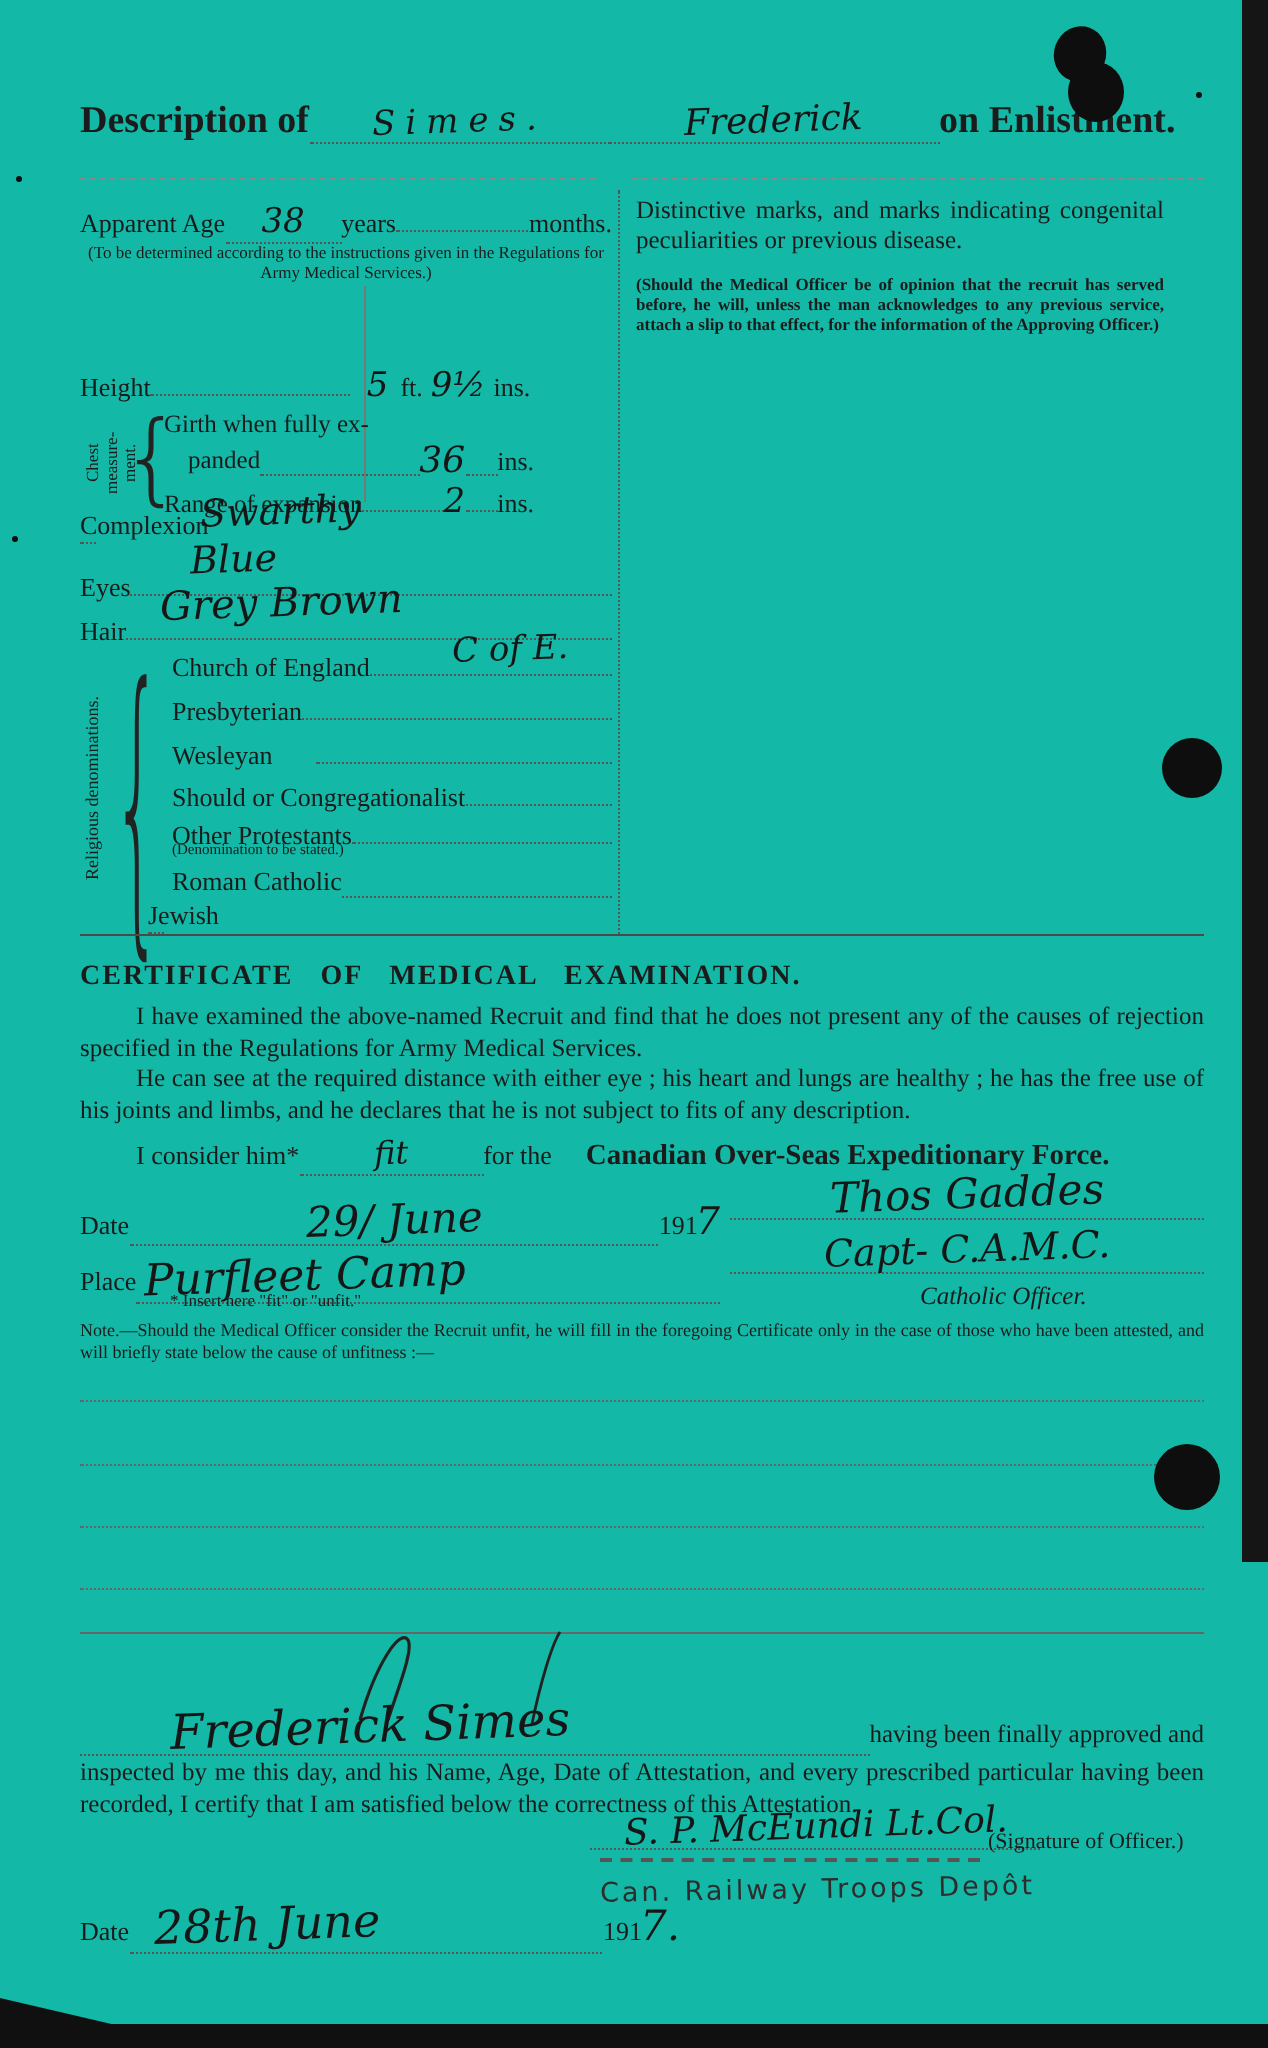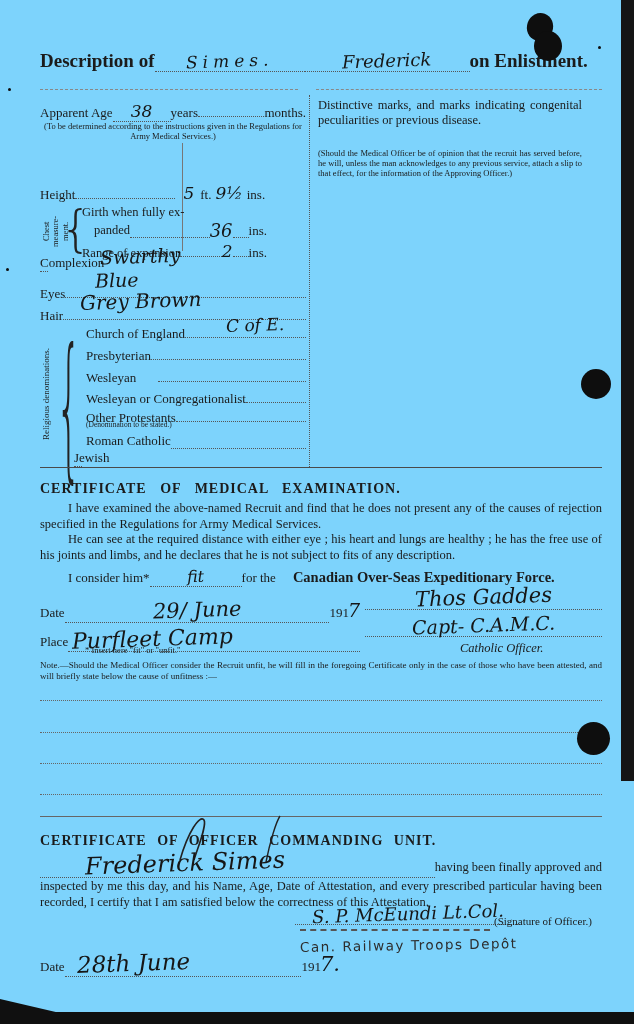--- a/index.html
+++ b/index.html
@@ -1,16 +1,16 @@
 <!DOCTYPE html>
 <html><head>
 <meta charset="utf-8">
 <style>
   html,body{margin:0;padding:0;}
-  .page{position:relative;width:634px;height:1024px;background:#7dd3fc;overflow:hidden;
+  .page{position:relative;width:634px;height:1024px;background:#14b8a6;overflow:hidden;
         font-family:"Liberation Serif",serif;color:#1b1b1b;}
   .abs{position:absolute;}
   .row{display:flex;align-items:baseline;}
   .lbl{font-size:13px;white-space:nowrap;}
   .sm{font-size:8.5px;line-height:1.2;}
   .fill{flex:1;border-bottom:1px dotted #555;height:0.85em;min-width:8px;}
   .slot{border-bottom:1px dotted #555;}
   .hw{font-family:"DejaVu Serif",serif;font-style:italic;color:#161616;display:inline-block;}
   .hw.tilt{transform:rotate(-2deg);}
   .vlabel{writing-mode:vertical-rl;transform:rotate(180deg);font-size:8.5px;text-align:center;line-height:1.1;}
@@ -105,21 +105,21 @@
       </div>
       <div class="abs row" style="left:46px;top:24px;width:220px;">
         <span class="lbl">Presbyterian</span>
         <span class="fill"></span>
       </div>
       <div class="abs row" style="left:46px;top:46px;width:220px;gap:22px;">
         <span class="lbl">Wesleyan</span>
         <span class="fill"></span>
       </div>
       <div class="abs row" style="left:46px;top:67px;width:220px;">
-        <span class="lbl">Wesleyan or Congregationalist</span>
+        <span class="lbl">Should or Congregationalist</span>
         <span class="fill"></span>
       </div>
       <div class="abs row" style="left:46px;top:86px;width:220px;">
         <span class="lbl">Other Protestants</span>
         <span class="fill"></span>
       </div>
       <div class="abs sm" style="left:46px;top:99px;font-size:7.5px;">(Denomination to be stated.)</div>
       <div class="abs row" style="left:46px;top:112px;width:220px;align-items:flex-end;">
         <span class="lbl">Roman Catholic</span>
         <span class="fill"></span>
@@ -128,21 +128,21 @@
         <span class="lbl">Jewish</span>
         <span class="fill"></span>
       </div>
     </div>
   </div>
 
   <div class="abs" style="left:40px;top:467px;width:562px;border-top:1.5px solid #4a4a4a;"></div>
 
   <div class="abs" style="left:318px;top:98px;width:264px;">
     <div style="font-size:12.5px;line-height:15px;text-align:justify;">Distinctive marks, and marks indicating congenital peculiarities or previous disease.</div>
-    <div class="sm" style="margin-top:20px;text-align:justify;">(Should the Medical Officer be of opinion that the recruit has served before, he will, unless the man acknowledges to any previous service, attach a slip to that effect, for the information of the Approving Officer.)</div>
+    <div class="sm" style="margin-top:9px;text-align:justify;font-weight:bold;">(Should the Medical Officer be of opinion that the recruit has served before, he will, unless the man acknowledges to any previous service, attach a slip to that effect, for the information of the Approving Officer.)</div>
   </div>
 
   <div class="abs title" style="left:40px;top:481px;width:562px;">CERTIFICATE OF MEDICAL EXAMINATION.</div>
   <div class="abs para" style="left:40px;top:501px;width:562px;">I have examined the above-named Recruit and find that he does not present any of the causes of rejection specified in the Regulations for Army Medical Services.</div>
   <div class="abs para" style="left:40px;top:532px;width:562px;">He can see at the required distance with either eye ; his heart and lungs are healthy ; he has the free use of his joints and limbs, and he declares that he is not subject to fits of any description.</div>
 
   <div class="abs row" style="left:40px;top:567px;width:562px;">
     <span class="lbl" style="padding-left:28px;">I consider him*</span>
     <span class="slot" style="width:92px;text-align:center;"><span class="hw tilt" style="font-size:16px;">fit</span></span>
     <span class="lbl">for the</span>
@@ -170,21 +170,20 @@
   <div class="abs it" style="left:460px;top:641px;font-size:12.5px;">Catholic Officer.</div>
 
   <div class="abs" style="left:40px;top:660px;width:562px;font-size:9px;line-height:10.5px;text-align:justify;">Note.—Should the Medical Officer consider the Recruit unfit, he will fill  in the foregoing Certificate only in the case of those who have been attested, and will briefly state below the cause of unfitness :—</div>
 
   <div class="abs dotline" style="left:40px;top:700px;width:562px;"></div>
   <div class="abs dotline" style="left:40px;top:732px;width:562px;"></div>
   <div class="abs dotline" style="left:40px;top:763px;width:562px;"></div>
   <div class="abs dotline" style="left:40px;top:794px;width:562px;"></div>
   <div class="abs" style="left:40px;top:816px;width:562px;border-top:1.5px solid #666;"></div>
 
-  <div class="abs title" style="left:40px;top:833px;width:562px;word-spacing:6px;">CERTIFICATE OF OFFICER COMMANDING UNIT.</div>
   <svg class="abs" style="left:170px;top:812px;" width="120" height="50" viewBox="0 0 120 50">
     <path d="M10,48 C18,20 30,2 34,8 C37,13 28,35 24,48" stroke="#222" stroke-width="1.6" fill="none"></path>
     <path d="M96,50 C100,30 106,10 110,4" stroke="#222" stroke-width="1.4" fill="none"></path>
   </svg>
 
   <div class="abs row" style="left:40px;top:849px;width:562px;">
     <span class="slot" style="flex:1;text-align:left;"><span class="hw tilt" style="font-size:24px;margin-left:45px;">Frederick Simes</span></span>
     <span class="lbl" style="font-size:12.5px;">having been finally approved and</span>
   </div>
   <div class="abs" style="left:40px;top:878px;width:562px;font-size:12.5px;line-height:16px;text-align:justify;">inspected by me this day, and his Name, Age, Date of Attestation, and every prescribed particular having been recorded, I certify that I am satisfied below the correctness of this Attestation.</div>

